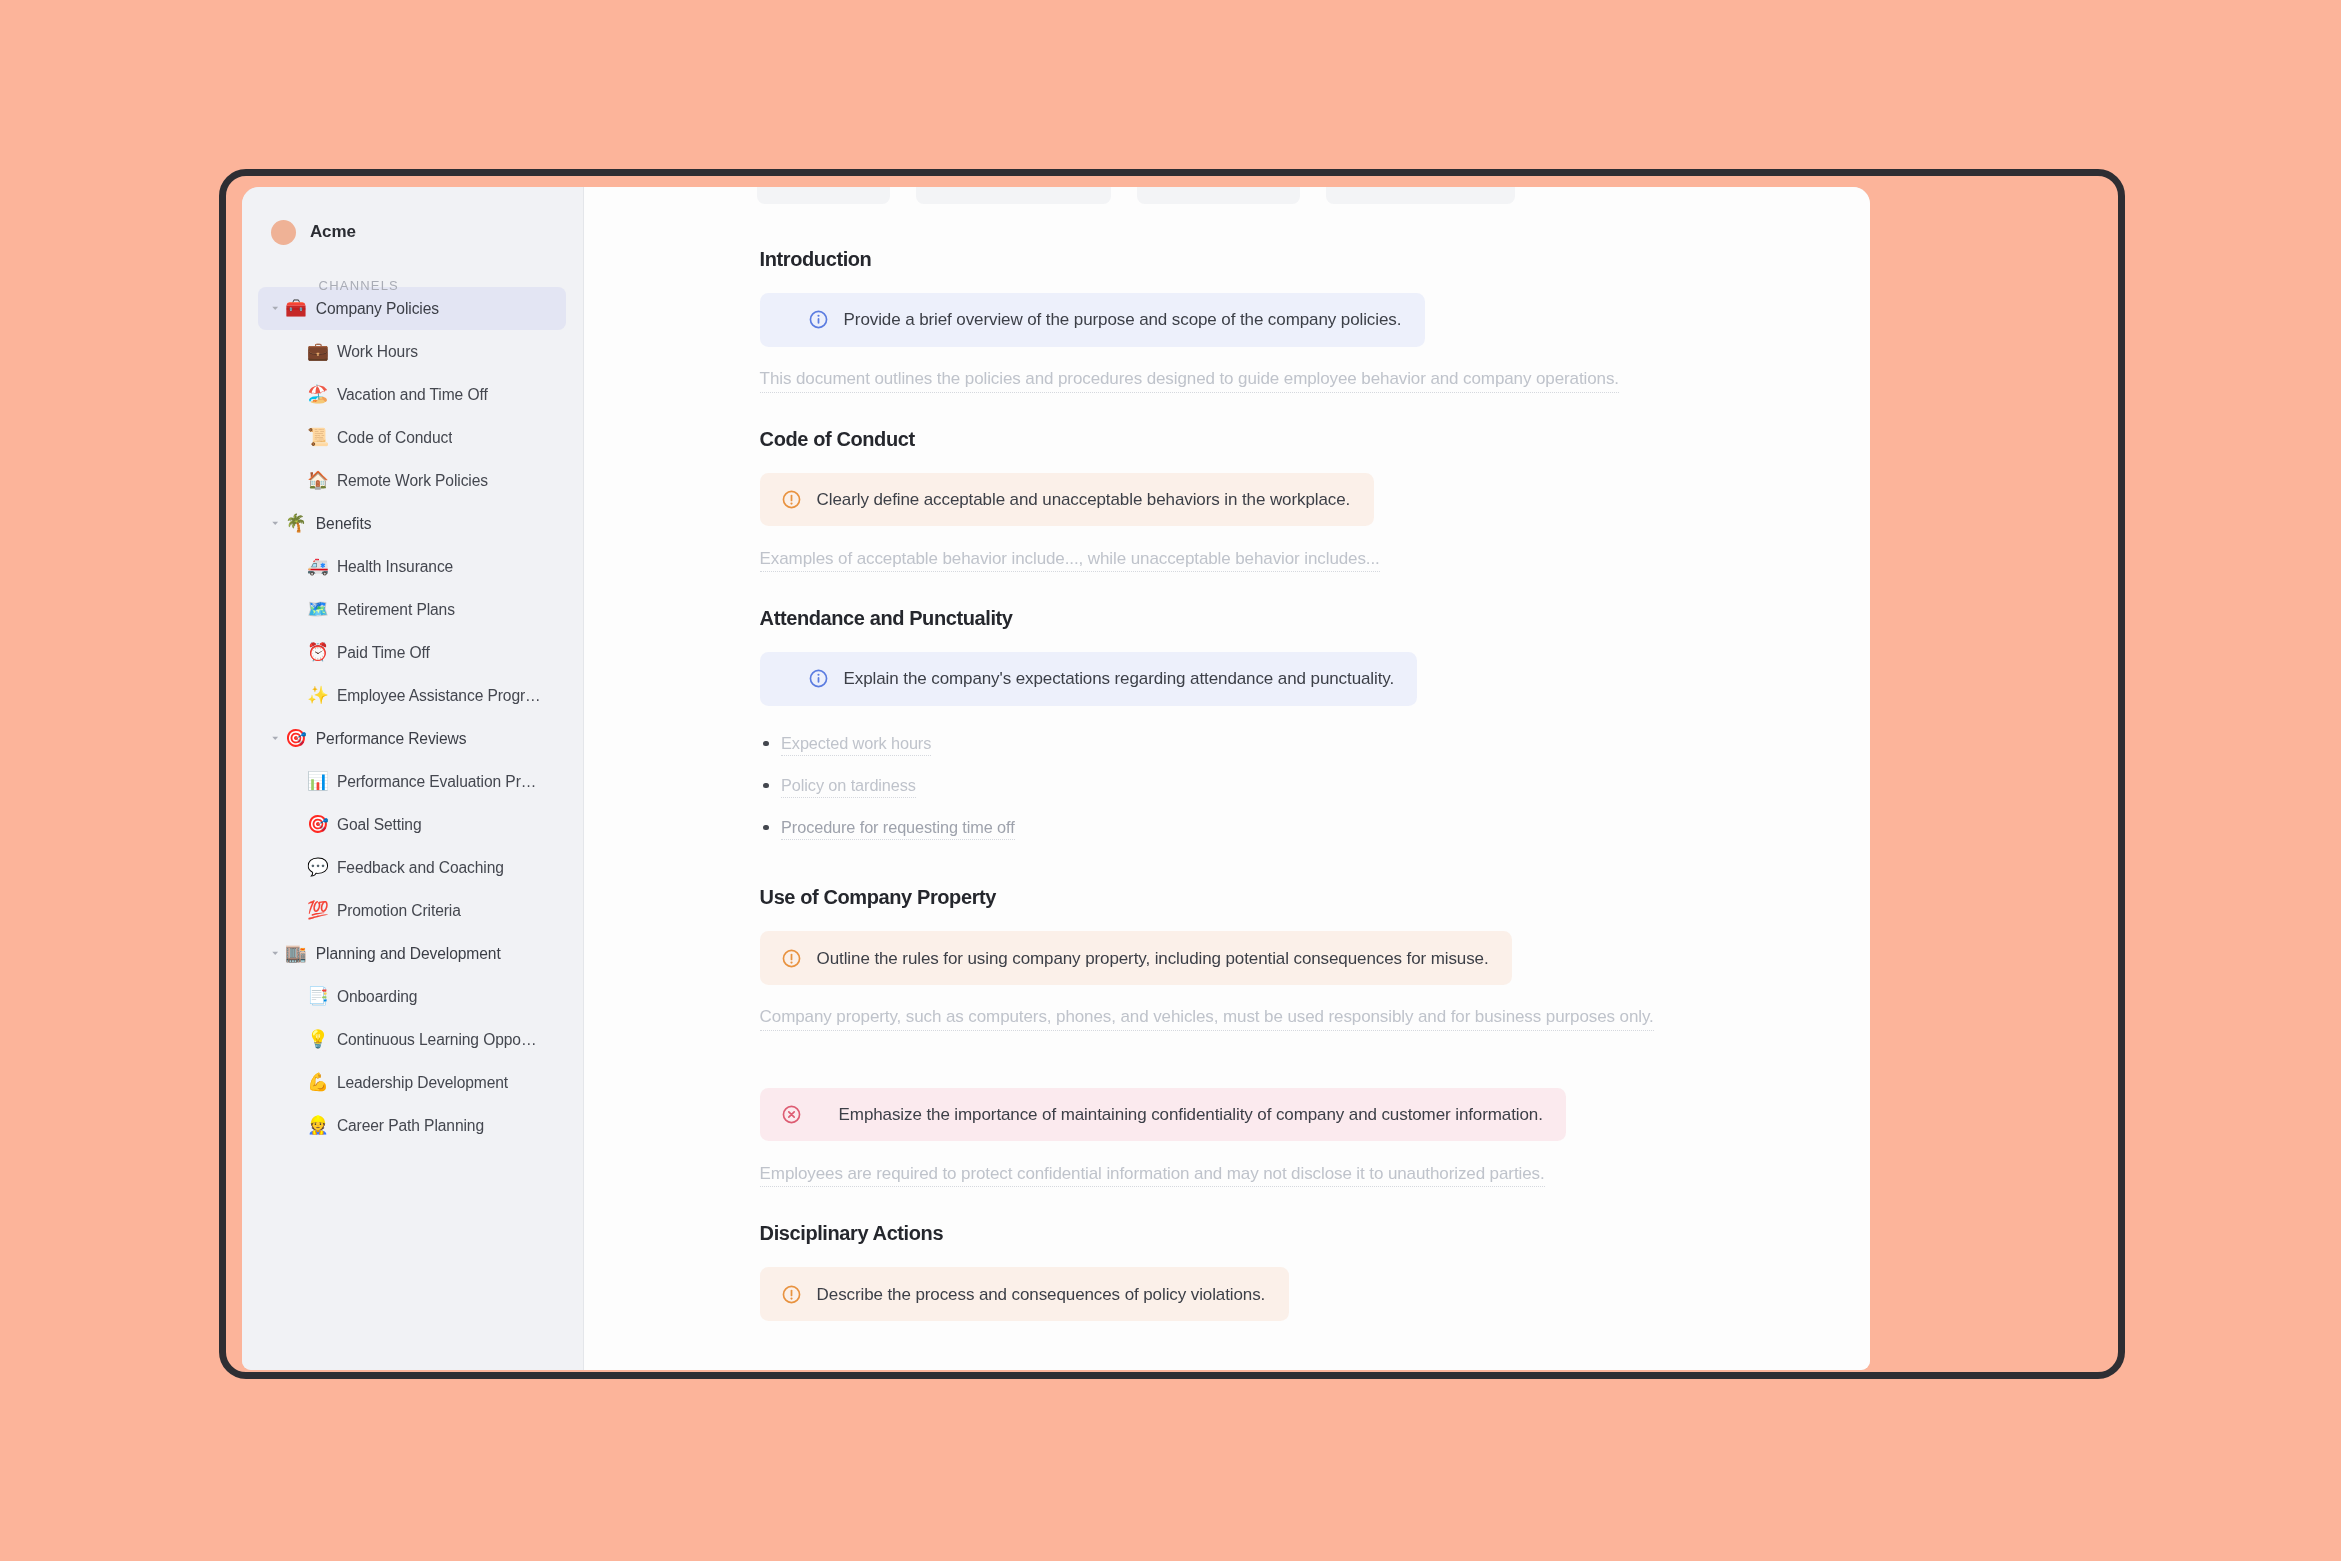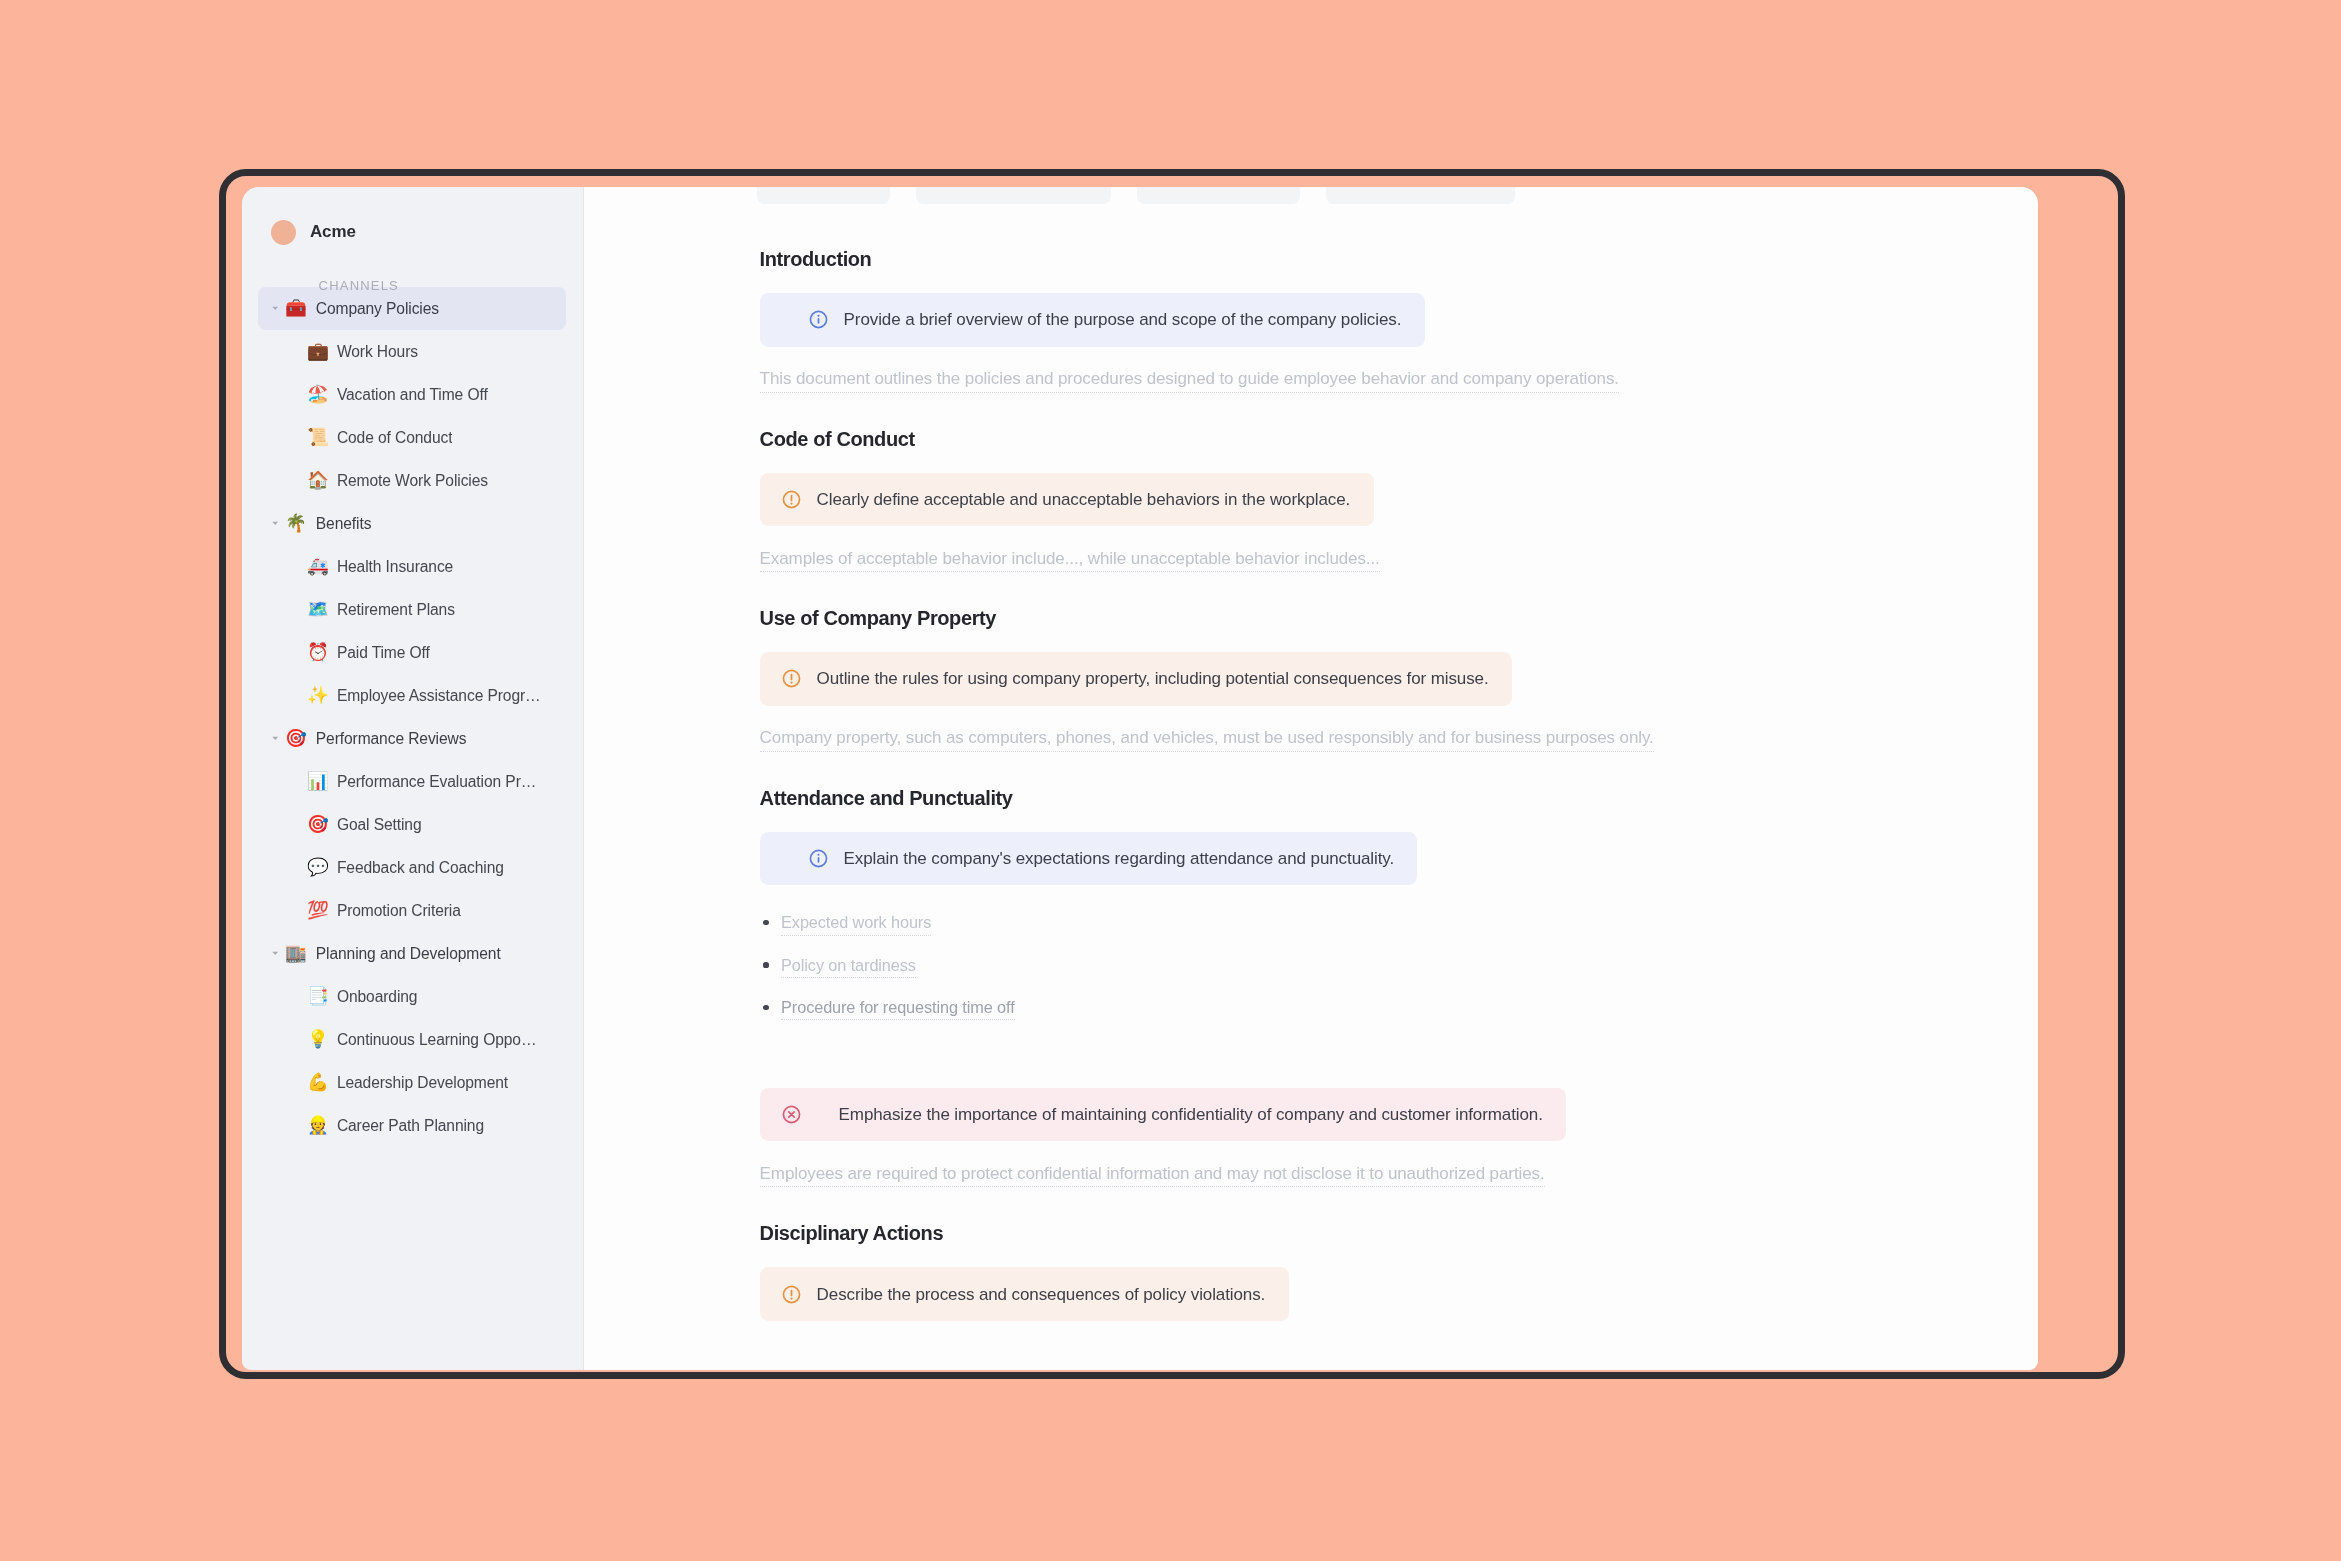--- a/index.html
+++ b/index.html
@@ -25,21 +25,21 @@
     height: 1210px;
     border: 7.2px solid #2E2E33;
     border-radius: 27px;
     background: transparent;
   }
 
   #app-window {
     position: absolute;
     left: 15.6px;
     top: 11px;
-    width: 1796px;
+    width: 1628px;
     height: 1183px;
     background: #e5e5e5;
     border-radius: 17px 17px 9px 9px;
     overflow: hidden;
     display: flex;
   }
 
   
   #sidebar {
     width: 342px;
@@ -383,44 +383,44 @@
             <section><h2 class="section-heading">Code of Conduct</h2><div class="sp-h2-cal"></div><div class="callout warn">
                 <span style="display: flex; flex: 0 0 21px;">
                   <svg class="cicon" viewBox="0 0 24 24" fill="none" aria-hidden="true">
                     <circle cx="12" cy="12" r="9.2" stroke="#E8923F" stroke-width="1.9"></circle>
                     <rect x="11" y="6.5" width="2" height="7.6" rx="1" fill="#E8923F"></rect>
                     <circle cx="12" cy="16.7" r="1.25" fill="#E8923F"></circle>
                   </svg>
                 </span>
                 <span>Clearly define acceptable and unacceptable behaviors in the workplace.</span>
               </div><div class="sp-cal-p"></div><div><p class="body-text">Examples of acceptable behavior include..., while unacceptable behavior includes...</p></div><div class="sp-p-h2"></div></section>
-            <section><h2 class="section-heading">Use of Company Property</h2><div class="sp-h2-cal"></div><div class="callout warn">
-                <span style="display: flex; flex: 0 0 21px;">
-                  <svg class="cicon" viewBox="0 0 24 24" fill="none" aria-hidden="true">
-                    <circle cx="12" cy="12" r="9.2" stroke="#E8923F" stroke-width="1.9"></circle>
-                    <rect x="11" y="6.5" width="2" height="7.6" rx="1" fill="#E8923F"></rect>
-                    <circle cx="12" cy="16.7" r="1.25" fill="#E8923F"></circle>
-                  </svg>
-                </span>
-                <span>Outline the rules for using company property, including potential consequences for misuse.</span>
-              </div><div class="sp-cal-p"></div><div><p class="body-text">Company property, such as computers, phones, and vehicles, must be used responsibly and for business purposes only.</p></div><div class="sp-p-h2"></div></section>
             <section><h2 class="section-heading">Attendance and Punctuality</h2><div class="sp-h2-cal"></div><div class="callout info">
                 <span style="display: flex; flex: 0 0 21px;">
                   <svg class="cicon" viewBox="0 0 24 24" fill="none" aria-hidden="true">
                     <circle cx="12" cy="12" r="9.2" stroke="#5B7CE0" stroke-width="1.9"></circle>
                     <circle cx="12" cy="7.7" r="1.25" fill="#5B7CE0"></circle>
                     <rect x="11" y="10.4" width="2" height="6.4" rx="1" fill="#5B7CE0"></rect>
                   </svg>
                 </span>
                 <span>Explain the company's expectations regarding attendance and punctuality.</span>
               </div><div class="sp-cal-ul"></div><ul class="bullets">
                 <li><span class="btext">Expected work hours</span></li>
                 <li><span class="btext">Policy on tardiness</span></li>
                 <li><span class="btext">Procedure for requesting time off</span></li>
               </ul><div class="sp-ul-h2"></div></section>
+            <section><h2 class="section-heading">Use of Company Property</h2><div class="sp-h2-cal"></div><div class="callout warn">
+                <span style="display: flex; flex: 0 0 21px;">
+                  <svg class="cicon" viewBox="0 0 24 24" fill="none" aria-hidden="true">
+                    <circle cx="12" cy="12" r="9.2" stroke="#E8923F" stroke-width="1.9"></circle>
+                    <rect x="11" y="6.5" width="2" height="7.6" rx="1" fill="#E8923F"></rect>
+                    <circle cx="12" cy="16.7" r="1.25" fill="#E8923F"></circle>
+                  </svg>
+                </span>
+                <span>Outline the rules for using company property, including potential consequences for misuse.</span>
+              </div><div class="sp-cal-p"></div><div><p class="body-text">Company property, such as computers, phones, and vehicles, must be used responsibly and for business purposes only.</p></div><div class="sp-p-h2"></div></section>
             <section><div class="sp-h2-cal"></div><div class="callout error">
                 <span style="display: flex; flex: 0 0 21px;">
                   <svg class="cicon" viewBox="0 0 24 24" fill="none" aria-hidden="true">
                     <circle cx="12" cy="12" r="9.2" stroke="#DD5C72" stroke-width="1.9"></circle>
                     <path d="M8.9 8.9 L15.1 15.1 M15.1 8.9 L8.9 15.1" stroke="#DD5C72" stroke-width="1.9" stroke-linecap="round"></path>
                   </svg>
                 </span>
                 <span>Emphasize the importance of maintaining confidentiality of company and customer information.</span>
               </div><div class="sp-cal-p"></div><div><p class="body-text">Employees are required to protect confidential information and may not disclose it to unauthorized parties.</p></div><div class="sp-p-h2"></div></section>
             <section><h2 class="section-heading">Disciplinary Actions</h2><div class="sp-h2-cal"></div><div class="callout warn">

